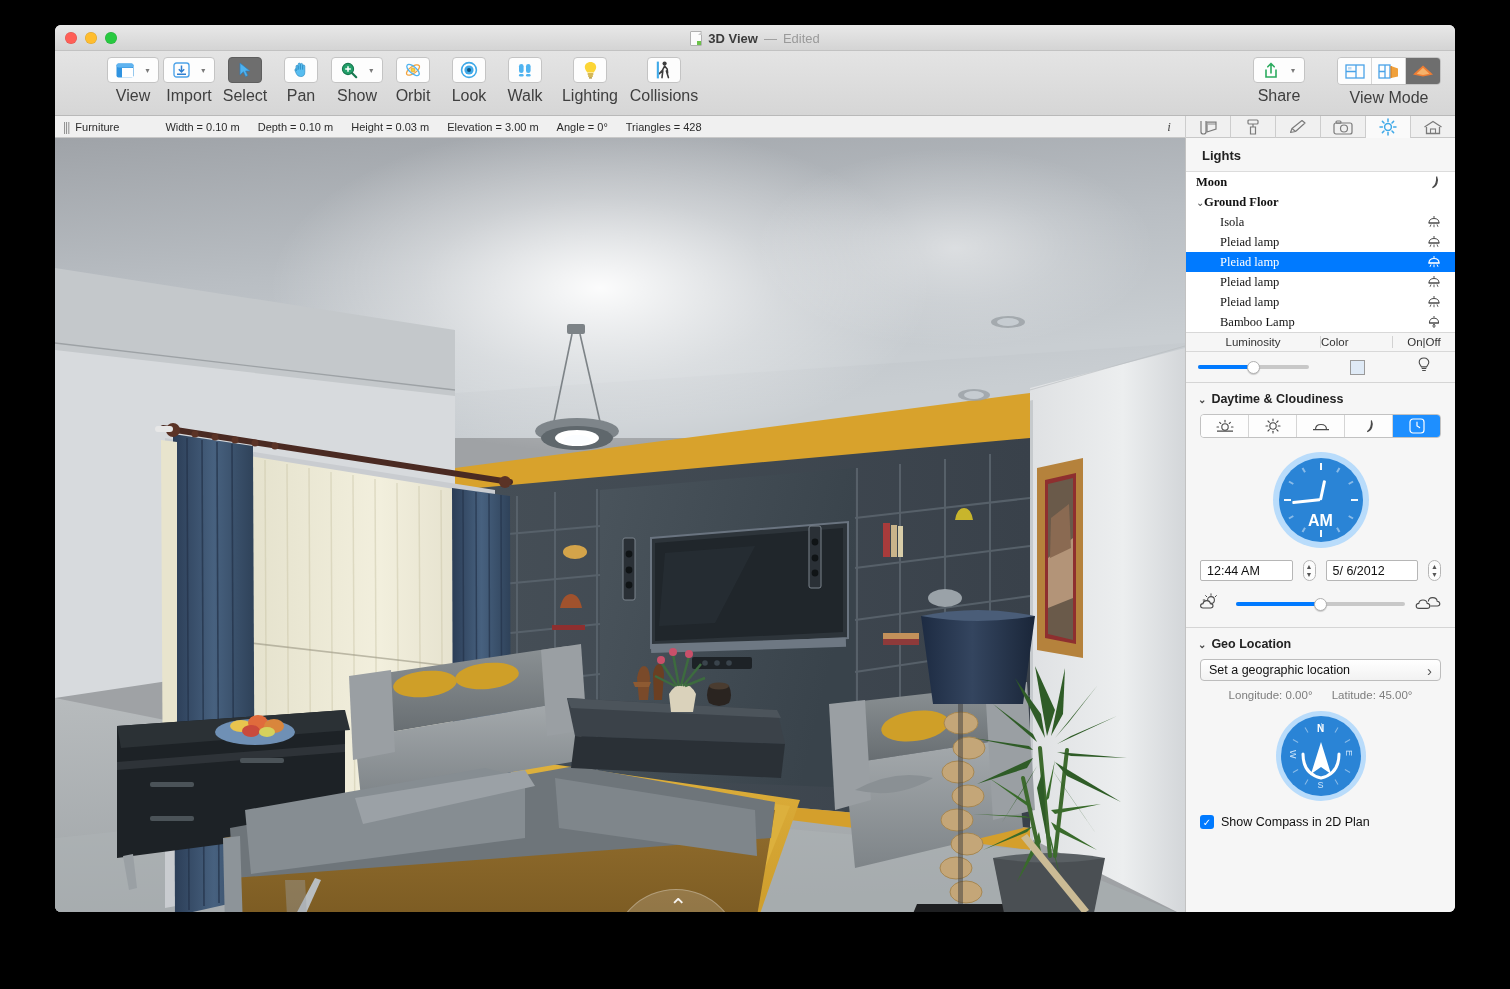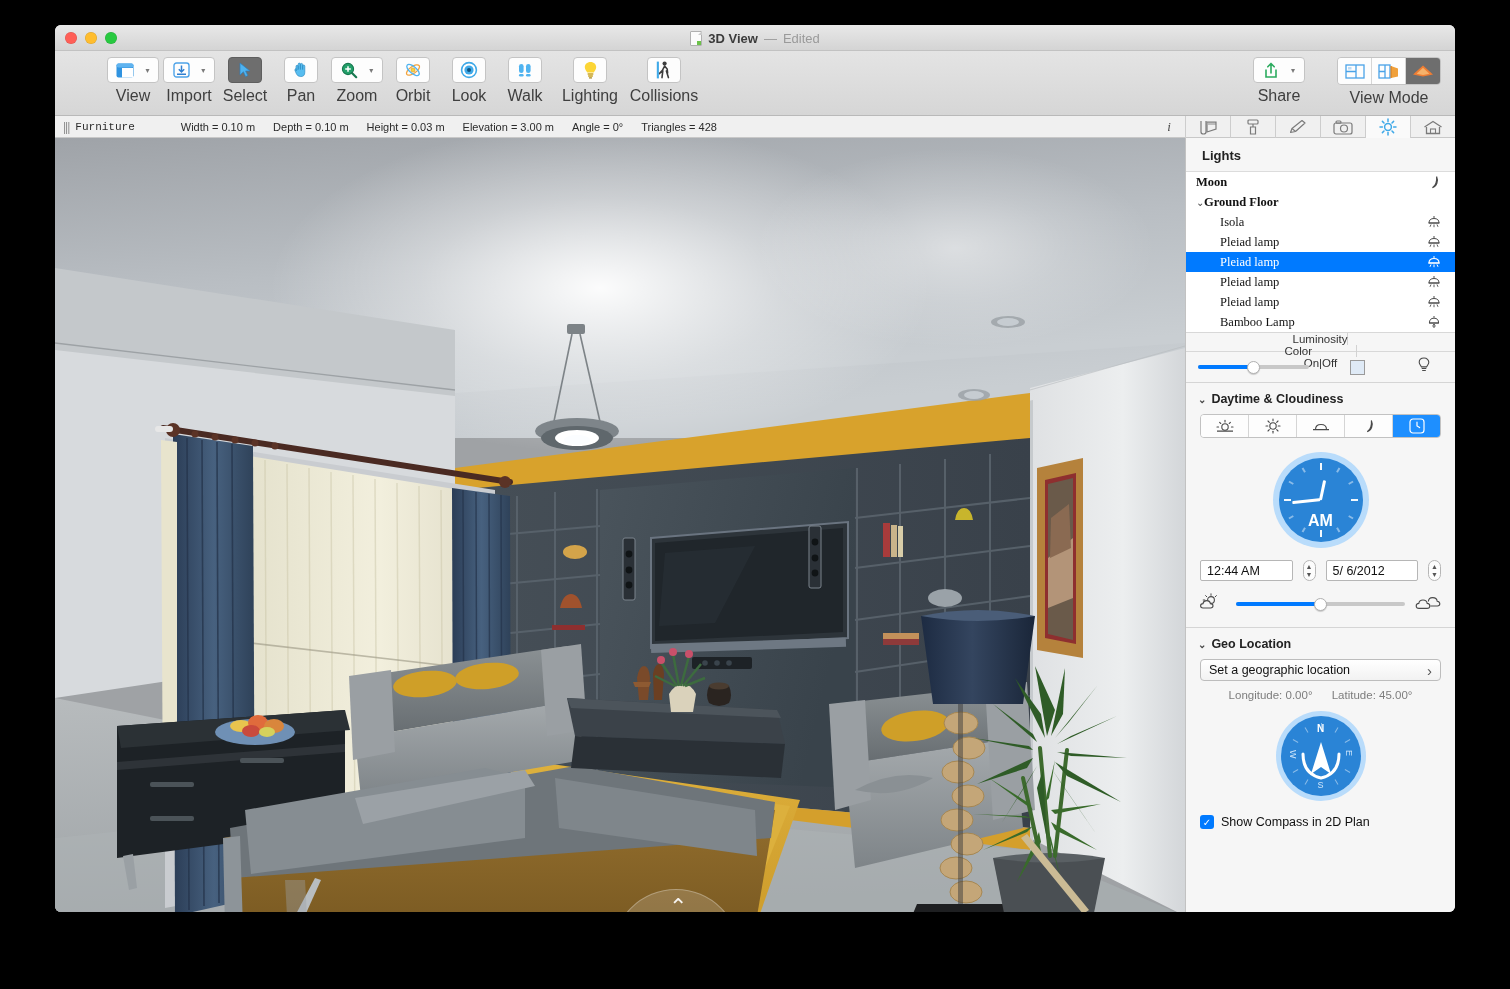--- a/index.html
+++ b/index.html
@@ -84,21 +84,21 @@
   .segmented > div.on { background: #6e6e6e; }
 
   
   .infobar {
     height: 22px; background: #f0f0f0; border-bottom: 1px solid #c8c8c8;
     display: flex; align-items: center; font-size: 11px; color: #2b2b2b;
     position: relative;
   }
   .grip { color: #8d8d8d; letter-spacing: -1px; font-size: 12px; padding: 0 6px 0 8px; }
   .infobar .field { margin-right: 18px; white-space: nowrap; }
-  .infobar .field.first { margin-right: 46px; font-family: Liberation Mono, monospace; }
+  .infobar .field.first { margin-right: 46px; }
   .infobar-right { position: absolute; right: 0; top: 0; height: 22px; display: flex; align-items: stretch; }
   .ib-tab {
     width: 45px; display: flex; align-items: center; justify-content: center;
     border-left: 1px solid #cdcdcd;
   }
   .ib-tab.sel { background: #fafafa; }
   .ib-info { width: 32px; display: flex; align-items: center; justify-content: center;
              font-style: italic; font-family: "Liberation Serif", serif; font-size: 13px; color: #4a4a4a; }
 
   
@@ -118,21 +118,21 @@
   .light-row .nm { flex: 1; font-family: Liberation Serif, serif; }
   .light-row.bold .nm { font-weight: bold; }
   .light-row.child .nm { padding-left: 24px; }
   .light-row.group .nm { padding-left: 10px; font-weight: bold; }
   .light-row.sel { background: #007aff; color: #fff; }
   .disc { width: 10px; font-size: 10px; color: #4a4a4a; margin-right: -2px; }
   .lt-icon { width: 26px; display: flex; align-items: center; justify-content: center; }
 
   .lhdr {
     display: flex; height: 20px; align-items: center; font-size: 11.5px; color: #333;
-    background: #f6f6f6; border-top: 1px solid #d8d8d8; border-bottom: 1px solid #d8d8d8; flex-direction: column;
+    background: #f6f6f6; border-top: 1px solid #d8d8d8; border-bottom: 1px solid #d8d8d8;
   }
   .lhdr .c1 { flex: 1; text-align: center; border-right: 1px solid #d2d2d2; }
   .lhdr .c2 { width: 72px; border-right: 1px solid #d2d2d2; }
   .lhdr .c3 { width: 62px; text-align: center; }
   .lctl { display: flex; height: 30px; align-items: center; background: #f6f6f6; }
   .lctl .c1 { flex: 1; display: flex; align-items: center; padding: 0 12px; }
   .lctl .c2 { width: 72px; display: flex; align-items: center; justify-content: center; }
   .lctl .c3 { width: 62px; display: flex; align-items: center; justify-content: center; }
   .colorchip { width: 15px; height: 15px; background: #dfeaf6; border: 1px solid #9a9a9a; }
 
@@ -287,21 +287,21 @@
 
       <div class="tool combo">
         <div class="glyphbox">
           <svg width="17" height="17" viewBox="0 0 17 17">
             <circle cx="7" cy="7" r="5.6" fill="#23a06a" stroke="#17784f" stroke-width="1.1"></circle>
             <path d="M7 4.2 L7 9.8 M4.2 7 L9.8 7" stroke="#fff" stroke-width="1.5"></path>
             <path d="M11 11 L15.2 15.2" stroke="#17784f" stroke-width="2.2" stroke-linecap="round"></path>
           </svg>
           <span class="caret">▾</span>
         </div>
-        <div class="lbl">Zoom</div>
+        <div class="lbl">Show</div>
       </div>
 
       <div class="tool">
         <div class="glyphbox">
           <svg width="18" height="18" viewBox="0 0 18 18">
             <ellipse cx="9" cy="9" rx="7.6" ry="3.4" fill="none" stroke="#f2a33c" stroke-width="1.3" transform="rotate(-35 9 9)"></ellipse>
             <ellipse cx="9" cy="9" rx="7.6" ry="3.4" fill="none" stroke="#4fb3f0" stroke-width="1.3" transform="rotate(40 9 9)"></ellipse>
             <circle cx="9" cy="9" r="2.1" fill="#f7d23c" stroke="#d99a23" stroke-width="0.7"></circle>
           </svg>
         </div>

